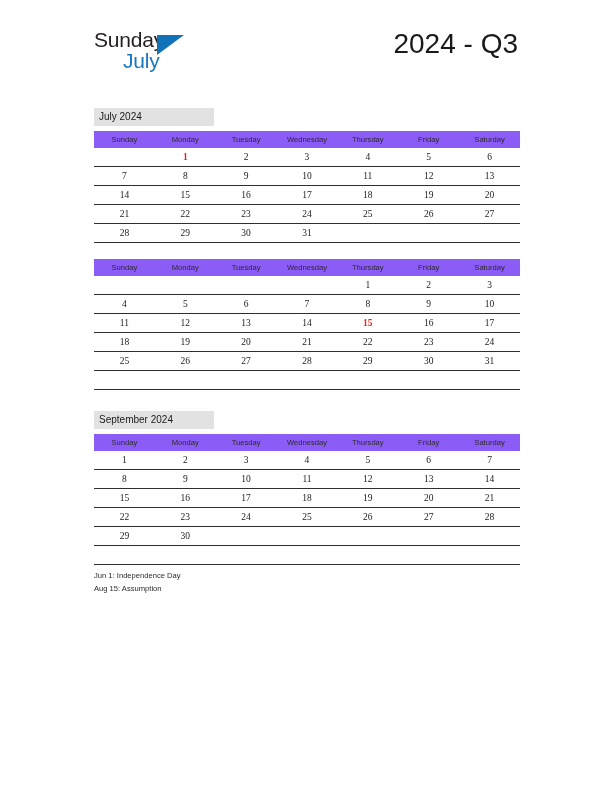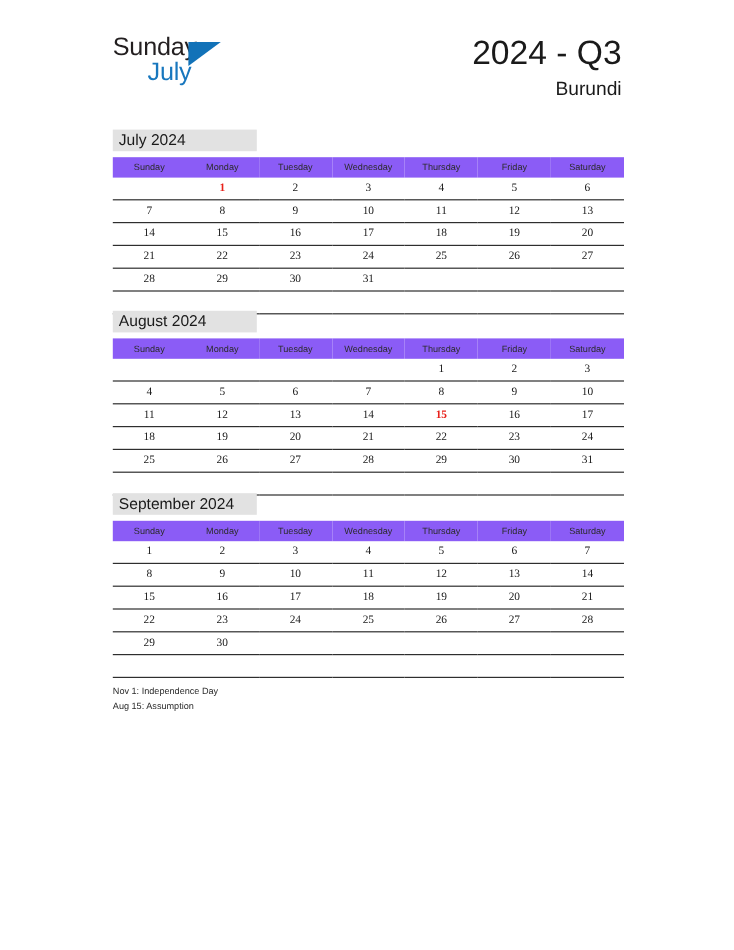--- a/index.html
+++ b/index.html
@@ -88,21 +88,21 @@
   #month-1 { top: 259px; }
   #month-2 { top: 411px; }
 
   .month-title-bar {
     background: #e2e2e2;
     width: 120px;
     height: 18px;
     line-height: 18px;
     padding-left: 5px;
     box-sizing: border-box;
-    font-size: 13px;
+    font-size: 10px;
     color: #1a1a1a;
     margin-bottom: 5px;
   }
 
   table.cal {
     border-collapse: collapse;
     width: 426px;
     table-layout: fixed;
   }
   table.cal th {
@@ -157,21 +157,20 @@
 <body>
 
 <div id="header">
   <div id="logo">
     <span id="logo-general">Sunday</span>
     <span id="logo-triangle"></span>
     <span id="logo-blue">July</span>
   </div>
   <div id="title-block">
     <div id="page-title">2024 - Q3</div>
-    <div id="page-subtitle">Burundi</div>
   </div>
 </div>
 
 <div class="month-block" id="month-0">
   <div class="month-title-bar">July 2024</div>
   <table class="cal">
     <thead>
         <tr>
           <th>Sunday</th>
           <th>Monday</th>
@@ -235,21 +234,20 @@
           <td>&nbsp;</td>
           <td>&nbsp;</td>
           <td>&nbsp;</td>
           <td>&nbsp;</td>
         </tr>
       </tbody>
   </table>
 </div>
 
 <div class="month-block" id="month-1">
-  <div class="month-title-bar">August 2024</div>
   <table class="cal">
     <thead>
         <tr>
           <th>Sunday</th>
           <th>Monday</th>
           <th>Tuesday</th>
           <th>Wednesday</th>
           <th>Thursday</th>
           <th>Friday</th>
           <th>Saturday</th>
@@ -381,15 +379,15 @@
           <td>&nbsp;</td>
           <td>&nbsp;</td>
           <td>&nbsp;</td>
           <td>&nbsp;</td>
         </tr>
       </tbody>
   </table>
 </div>
 
 <div id="legend">
-  <div class="legend-line">Nov 1: Independence Day</div>
+  <div class="legend-line">Jun 1: Independence Day</div>
   <div class="legend-line">Aug 15: Assumption</div>
 </div>
 
 </body></html>

